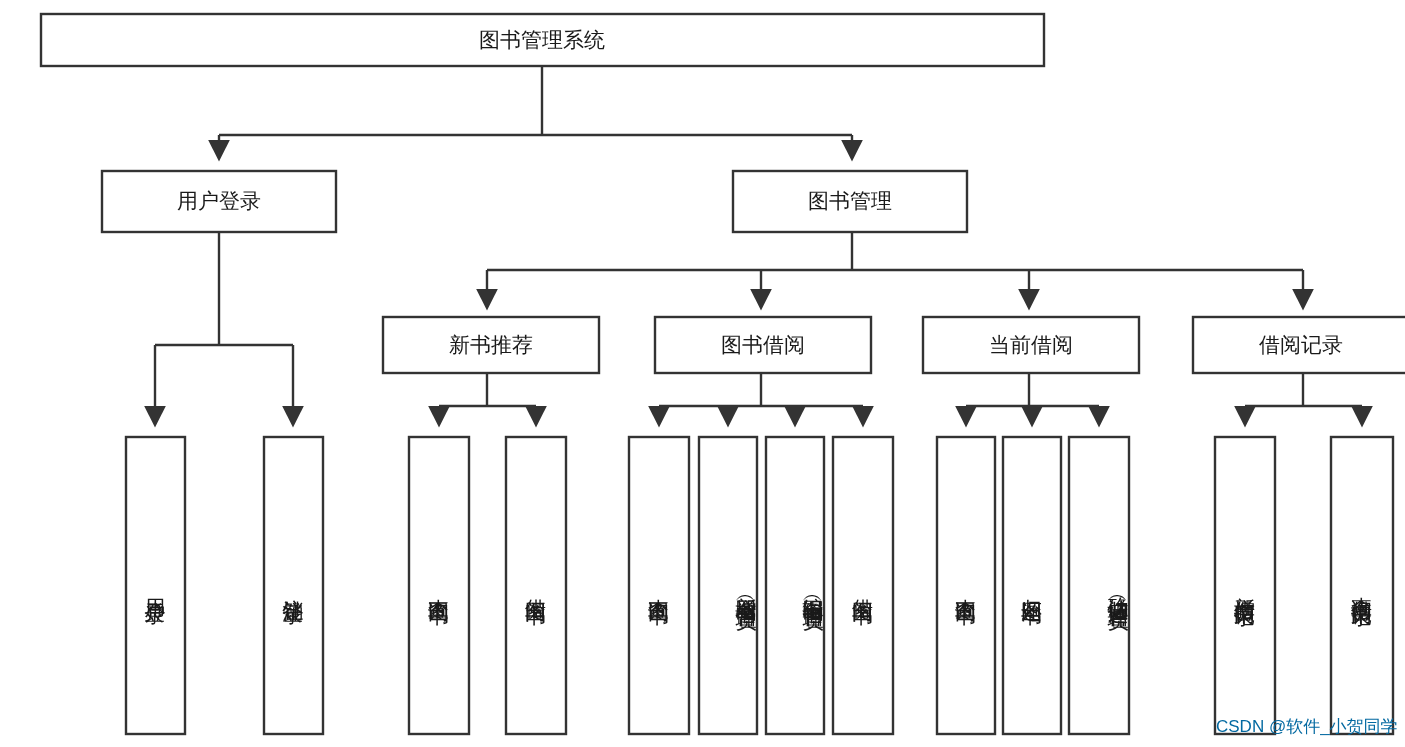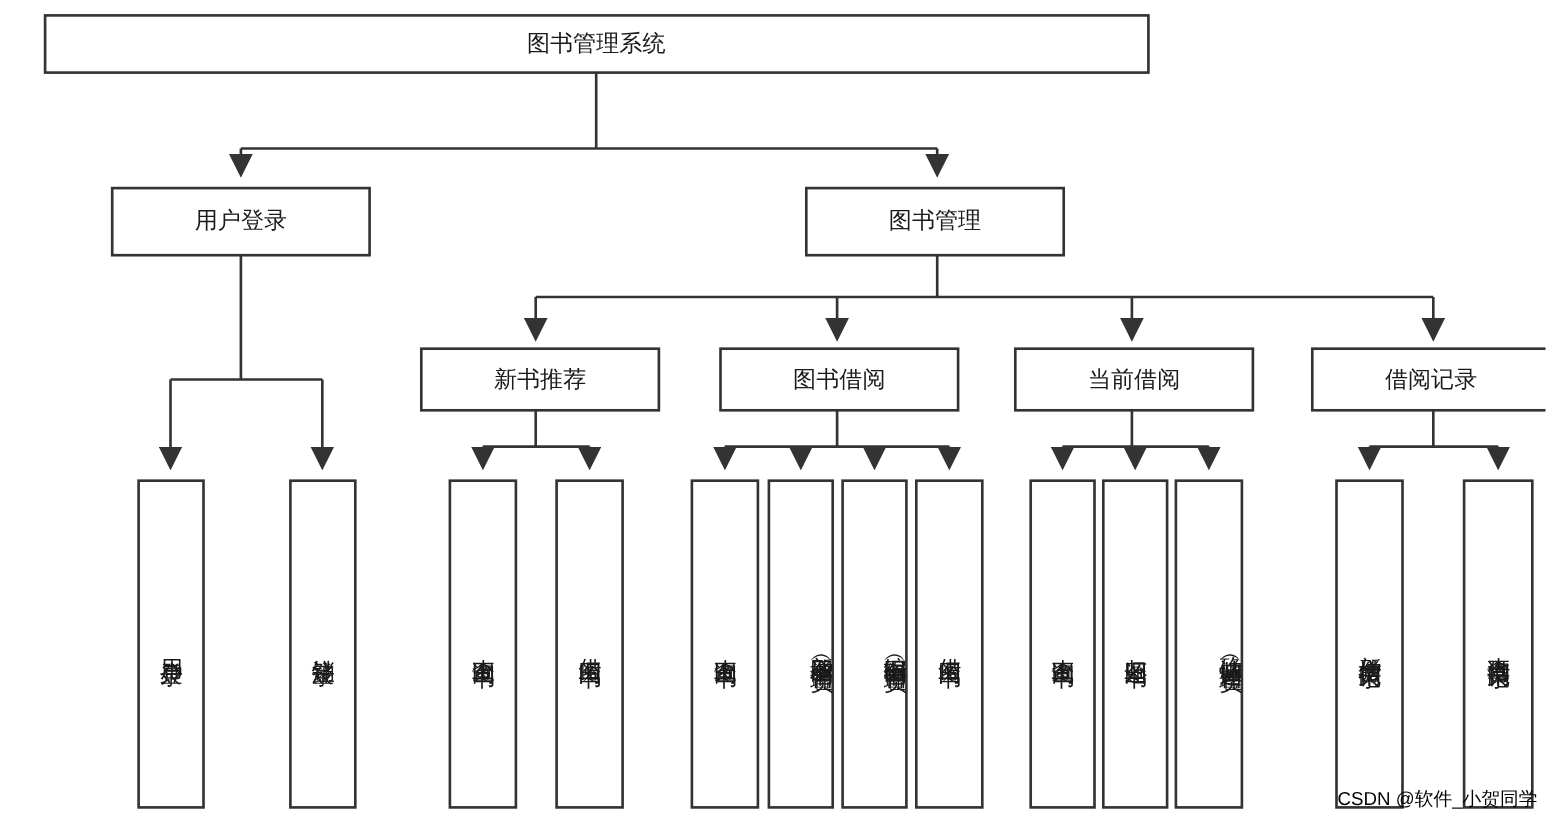--- a/index.html
+++ b/index.html
@@ -64,21 +64,21 @@
     pointer-events: none;
     user-select: none;
   }
   .leaf-label.centered {
     align-items: center;
   }
   .watermark {
     position: absolute;
     font-family: "Liberation Sans", "DejaVu Sans", sans-serif;
     font-size: 17px;
-    color: #000000;
+    color: #0369a1;
     white-space: nowrap;
     user-select: none;
   }
 </style>
 </head>
 <body>
 
 <div id="diagram-root">
 
   <svg id="tree-svg" viewBox="0 0 1405 747">

